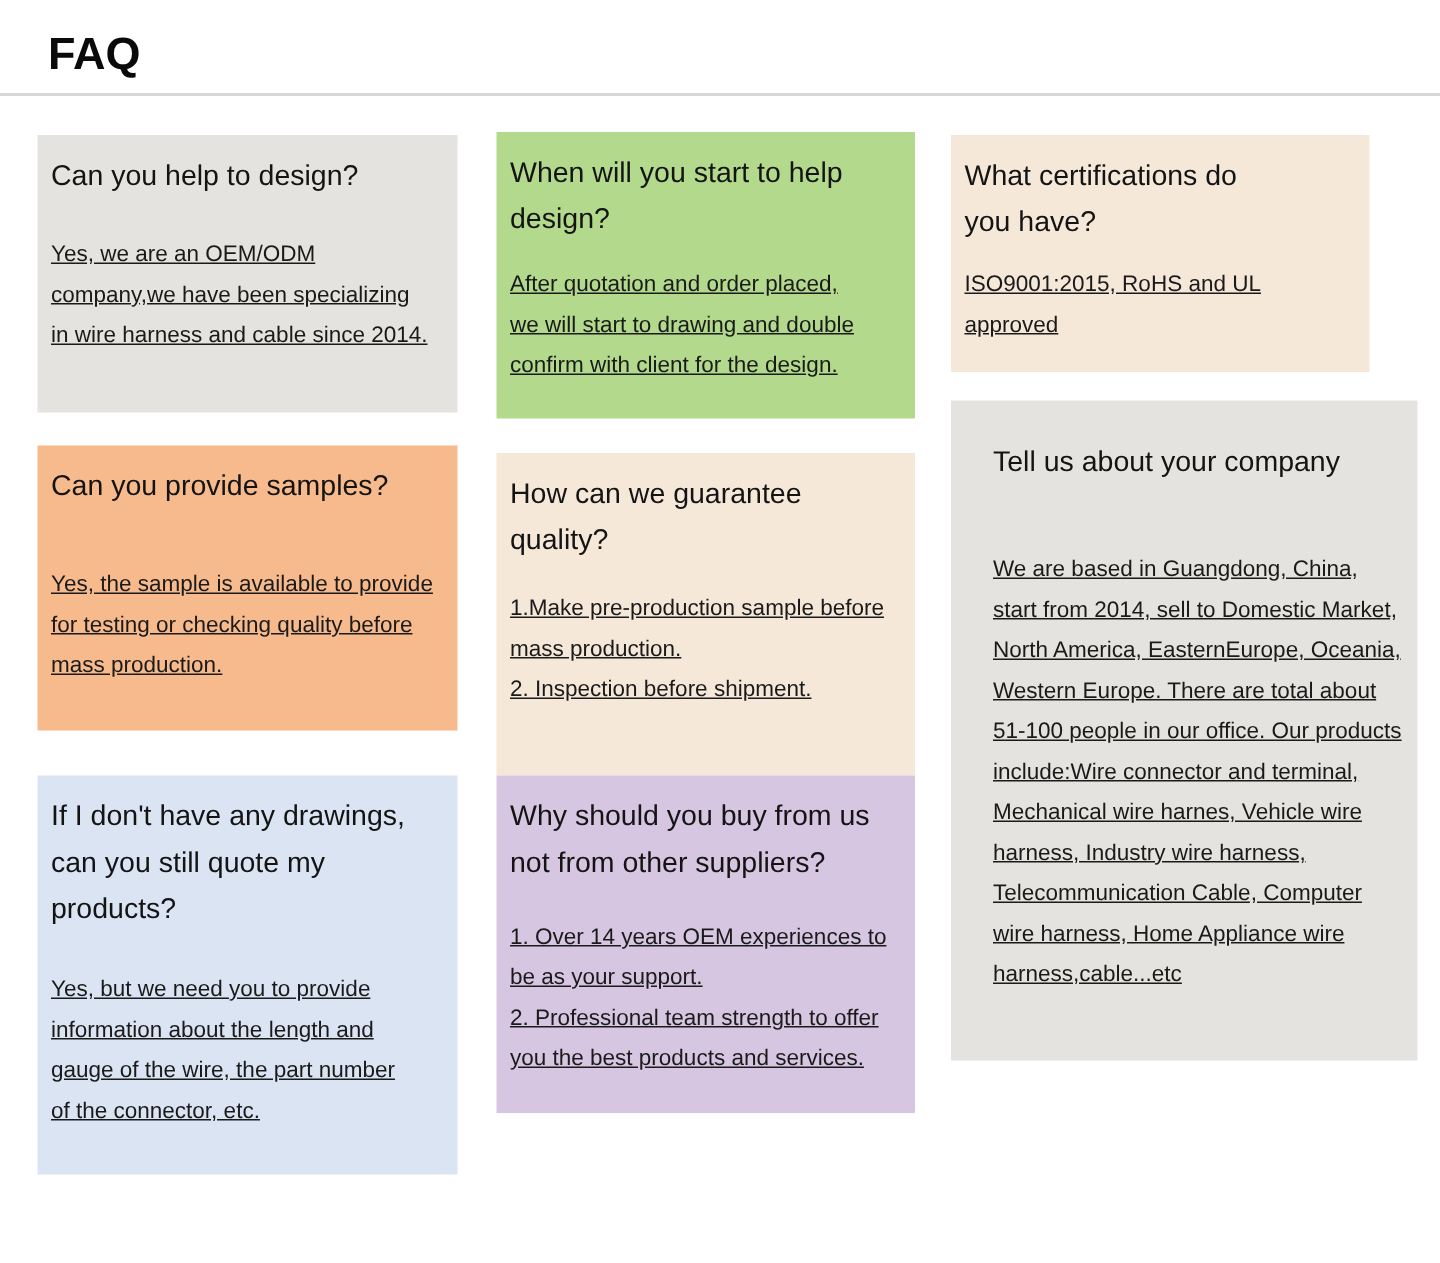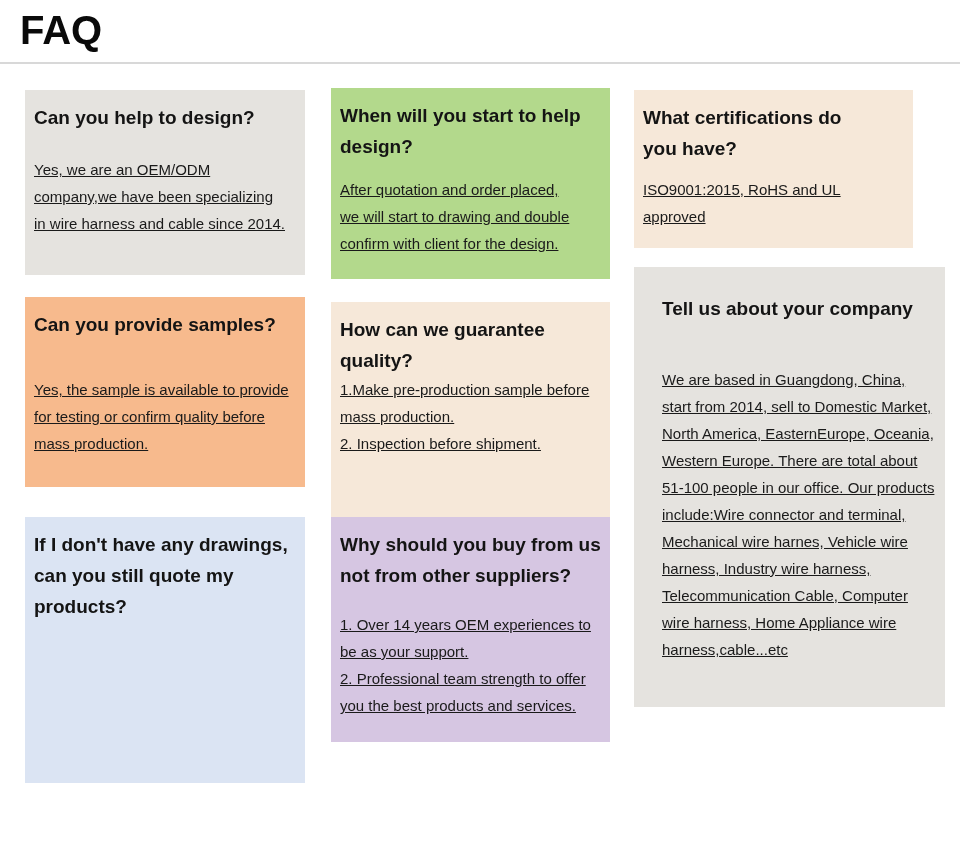--- a/index.html
+++ b/index.html
@@ -6,54 +6,54 @@
   body{
     width:960px;height:842px;
     background:#ffffff;
     font-family:"Liberation Sans","DejaVu Sans",sans-serif;
     position:relative;
     overflow:hidden;
   }
   .page-header{position:absolute;left:0;top:0;width:960px;}
   .page-title{
     position:absolute;left:16px;top:4px;
-    font-size:40px;font-weight:700;color:#0a0a0a;
-    letter-spacing:0px;margin:4px;
+    font-size:30px;font-weight:700;color:#0a0a0a;
+    letter-spacing:0px;margin:16px;
   }
   .title-divider{
     position:absolute;left:0;top:62px;width:960px;height:2px;
     background:#d8d8d8;border:none;margin:0;
   }
   .card{
     position:absolute;
     box-sizing:border-box;
     padding:12px 4px 12px 9px;
     overflow:hidden;
   }
   .question{
     font-size:19px;line-height:31px;color:#141414;
-    margin:0;font-weight:700;white-space:pre-line;
+    margin:0;font-weight:400;white-space:pre-line;
   }
   .answer{
     font-size:15px;line-height:27px;color:#1a1a1a;
     margin:0;white-space:pre-line;text-decoration:underline;
   }
   .c1{left:25px;top:90px;width:280px;height:185px;}
   .c2{left:331px;top:88px;width:279px;height:191px;}
   .c3{left:634px;top:90px;width:279px;height:158px;}
   .c4{left:25px;top:297px;width:280px;height:190px;}
   .c5{left:331px;top:302px;width:279px;height:215px;}
   .c6{left:634px;top:267px;width:311px;height:440px;padding-top:26px;padding-left:28px;}
   .c7{left:25px;top:517px;width:280px;height:266px;}
   .c8{left:331px;top:517px;width:279px;height:225px;}
   .c1 .answer{margin-top:23px;}
   .c2 .answer{margin-top:14px;}
   .c3 .answer{margin-top:12px;}
   .c4 .answer{margin-top:36px;}
-  .c5 .answer{}
+  .c5 .answer{margin-top:16px;}
   .c6 .answer{margin-top:42px;}
   .c7 .answer{margin-top:24px;}
   .c8 .answer{margin-top:20px;}
 </style>
 </head>
 <body>
 
 <header class="page-header">
   <h1 class="page-title">FAQ</h1>
   <div class="title-divider"></div>
@@ -77,21 +77,21 @@
 <section class="card c3" style="background-color: rgb(246, 232, 217);">
   <h2 class="question">What certifications do
 you have?</h2>
   <p class="answer">ISO9001:2015, RoHS and UL
 approved</p>
 </section>
 
 <section class="card c4" style="background-color: rgb(247, 186, 141);">
   <h2 class="question">Can you provide samples?</h2>
   <p class="answer">Yes, the sample is available to provide
-for testing or confirm quality before
+for testing or checking quality before
 mass production.</p>
 </section>
 
 <section class="card c5" style="background-color: rgb(246, 232, 217);">
   <h2 class="question">How can we guarantee
 quality?</h2>
   <p class="answer">1.Make pre-production sample before
 mass production.
 2. Inspection before shipment.</p>
 </section>
@@ -108,20 +108,24 @@
 harness, Industry wire harness,
 Telecommunication Cable, Computer
 wire harness, Home Appliance wire
 harness,cable...etc</p>
 </section>
 
 <section class="card c7" style="background-color: rgb(219, 228, 243);">
   <h2 class="question">If I don't have any drawings,
 can you still quote my
 products?</h2>
+  <p class="answer">Yes, but we need you to provide
+information about the length and
+gauge of the wire, the part number
+of the connector, etc.</p>
 </section>
 
 <section class="card c8" style="background-color: rgb(214, 198, 226);">
   <h2 class="question">Why should you buy from us
 not from other suppliers?</h2>
   <p class="answer">1. Over 14 years OEM experiences to
 be as your support.
 2. Professional team strength to offer
 you the best products and services.</p>
 </section>

